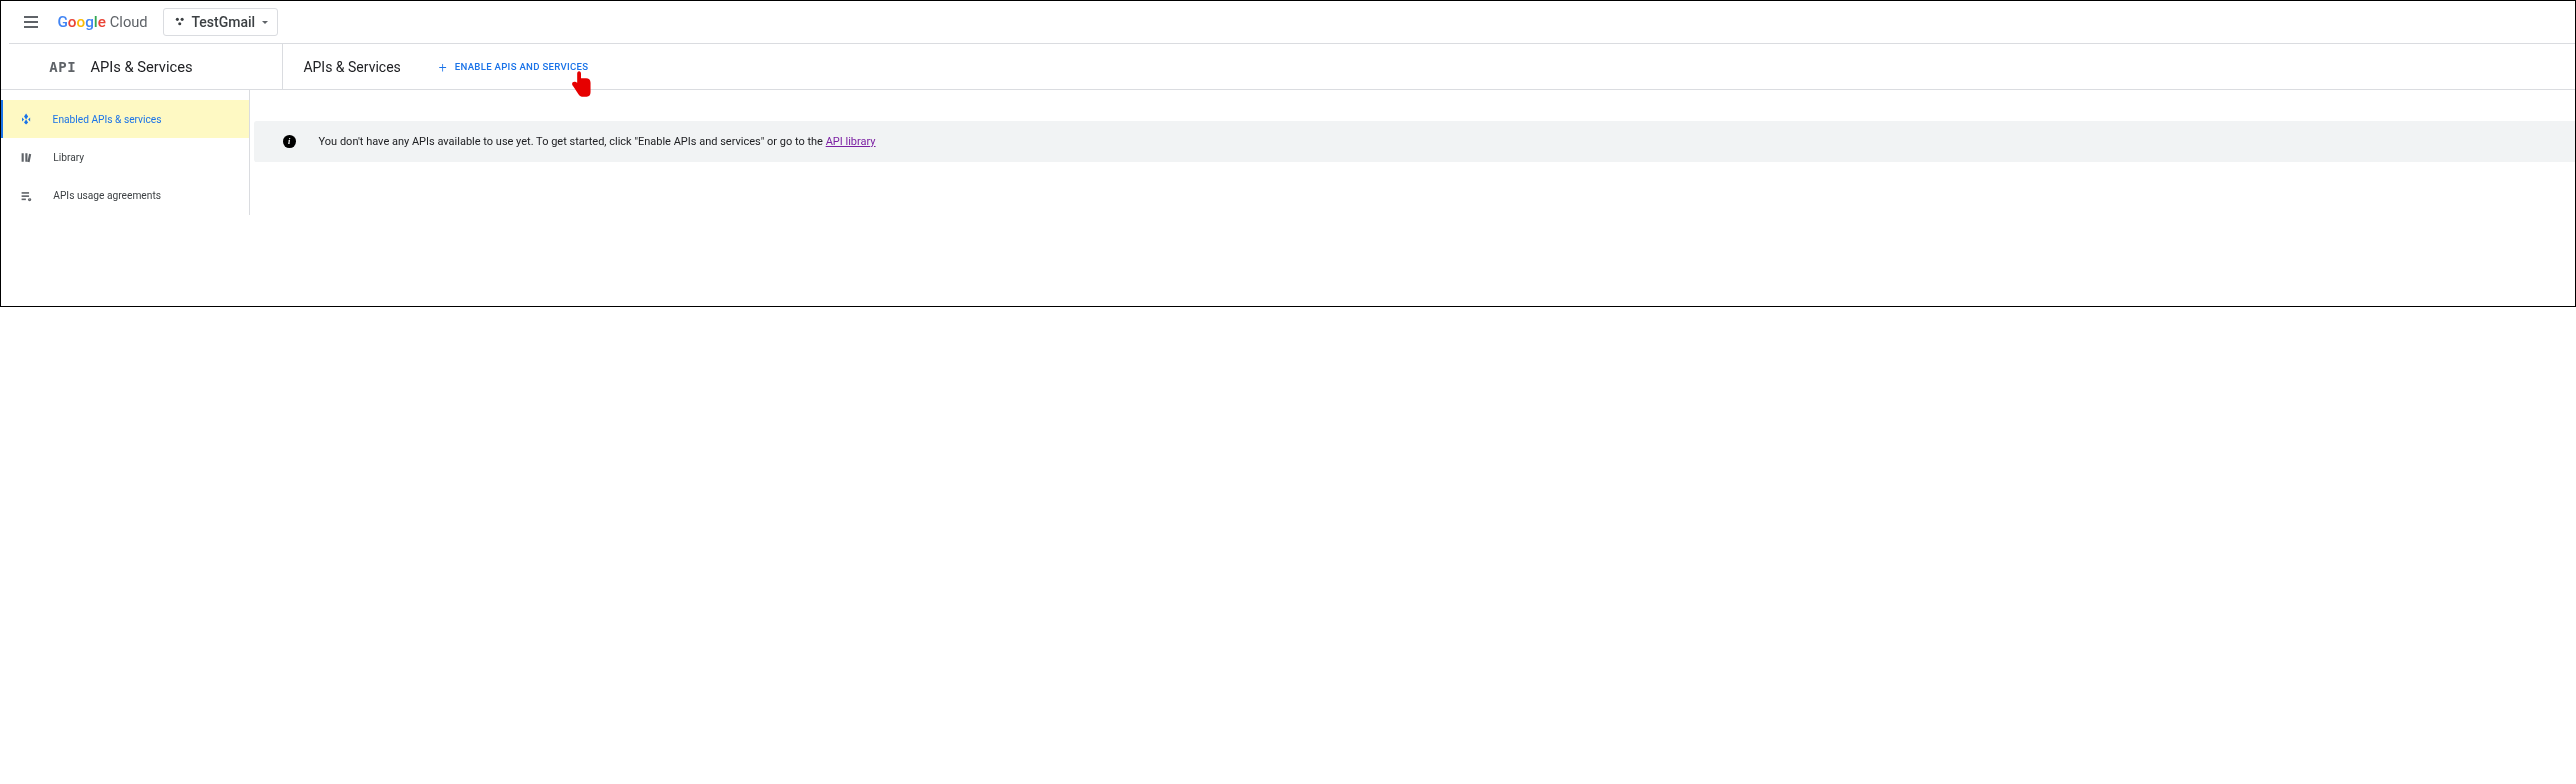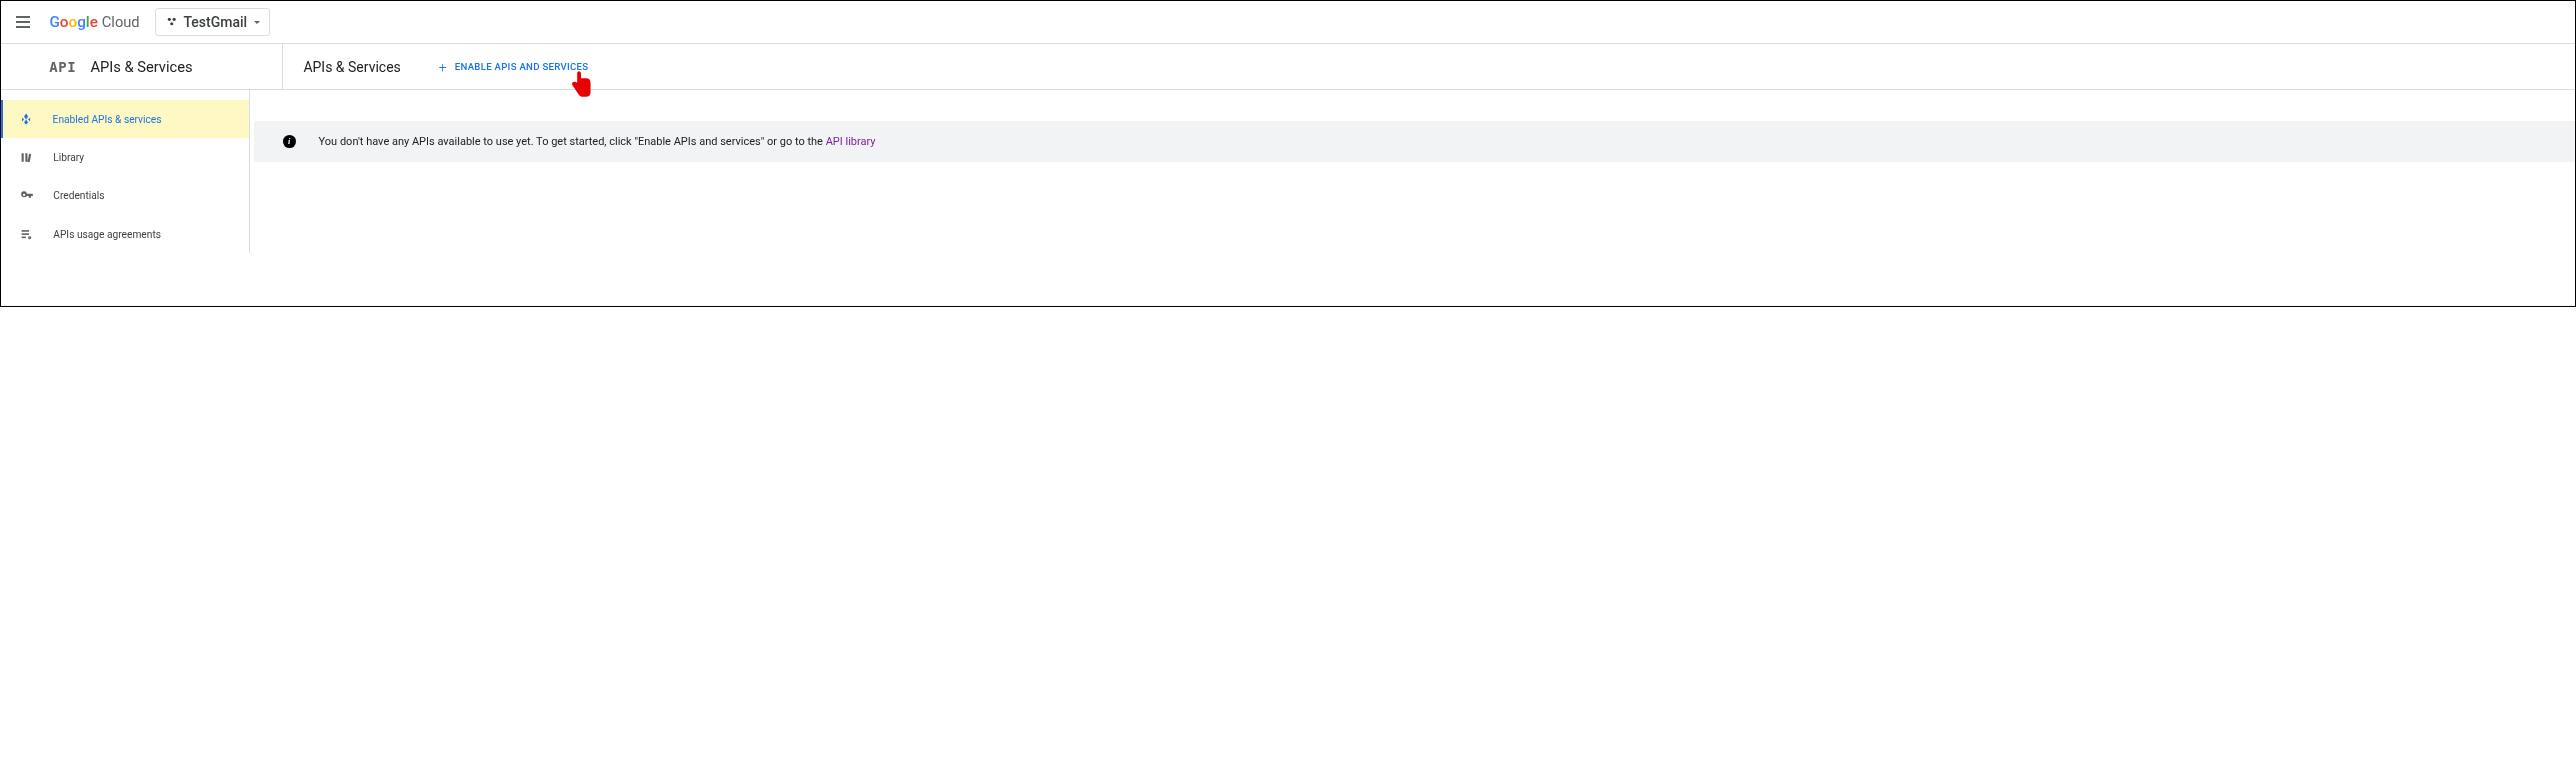--- a/index.html
+++ b/index.html
@@ -14,20 +14,21 @@
       width: 100%;
       min-height: 307px;
     }
     .top-bar {
       display: flex;
       align-items: center;
       padding: 5.1px 11.5px;
       border-bottom: 0.6px solid #dadce0;
       gap: 15.3px;
       height: 43px;
+      margin-left: 8px;
     }
     .hamburger {
       display: flex;
       flex-direction: column;
       gap: 3.2px;
       cursor: pointer;
       padding: 3.8px;
     }
     .hamburger span {
       display: block;
@@ -215,20 +216,21 @@
       display: flex;
       align-items: center;
       justify-content: center;
       font-size: 8.3px;
       font-weight: bold;
       font-family: Georgia, serif;
       font-style: italic;
     }
     .info-link {
       color: #7b1fa2;
+      text-decoration: underline;
       cursor: pointer;
       text-align: right;
     }
   </style>
 </head>
 <body>
 
 <div class="top-bar">
   <div class="hamburger">
     <span></span>
@@ -287,28 +289,20 @@
 
     <div class="nav-item">
       <span class="nav-icon">
         <svg width="12.8" height="12.8" viewBox="0 0 24 24">
             <path d="M3 4h4v16H3zM10 4h4v16h-4zM17 5l4 1-3 15-4-1z"></path>
           </svg>
       </span>
       <span>Library</span>
     </div>
 
-    <div class="nav-item">
-      <span class="nav-icon">
-        <svg width="14" height="14" viewBox="0 0 24 24">
-            <path d="M7 14a5 5 0 1 1 4.9-6H22v4h-3v3h-4v-3h-3.1A5 5 0 0 1 7 14zm0-2a2 2 0 1 0 0-4 2 2 0 0 0 0 4z"></path>
-          </svg>
-      </span>
-      <span>Credentials</span>
-    </div>
 
 
     <div class="nav-item">
       <span class="nav-icon">
         <svg width="12.8" height="12.8" viewBox="0 0 24 24">
             <rect x="3" y="4" width="14" height="3"></rect>
             <rect x="3" y="10" width="14" height="3"></rect>
             <rect x="3" y="16" width="8" height="3"></rect>
             <circle cx="18" cy="18" r="3"></circle>
             <path d="M17 15v2l1 1" stroke="#fff" stroke-width="1" fill="none"></path>

